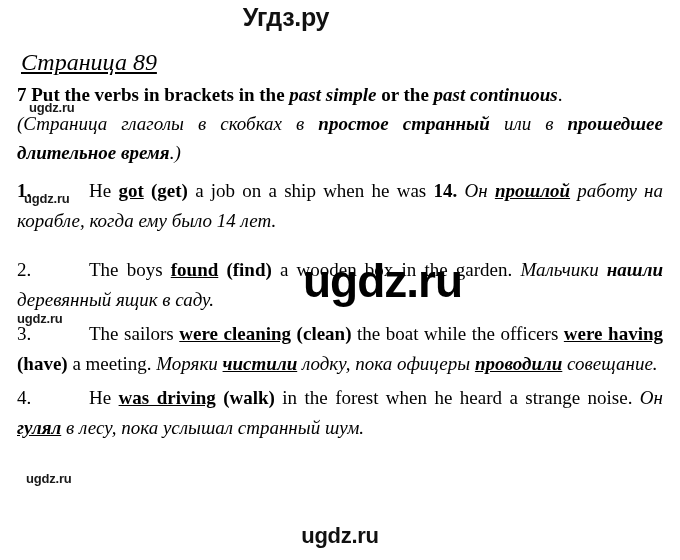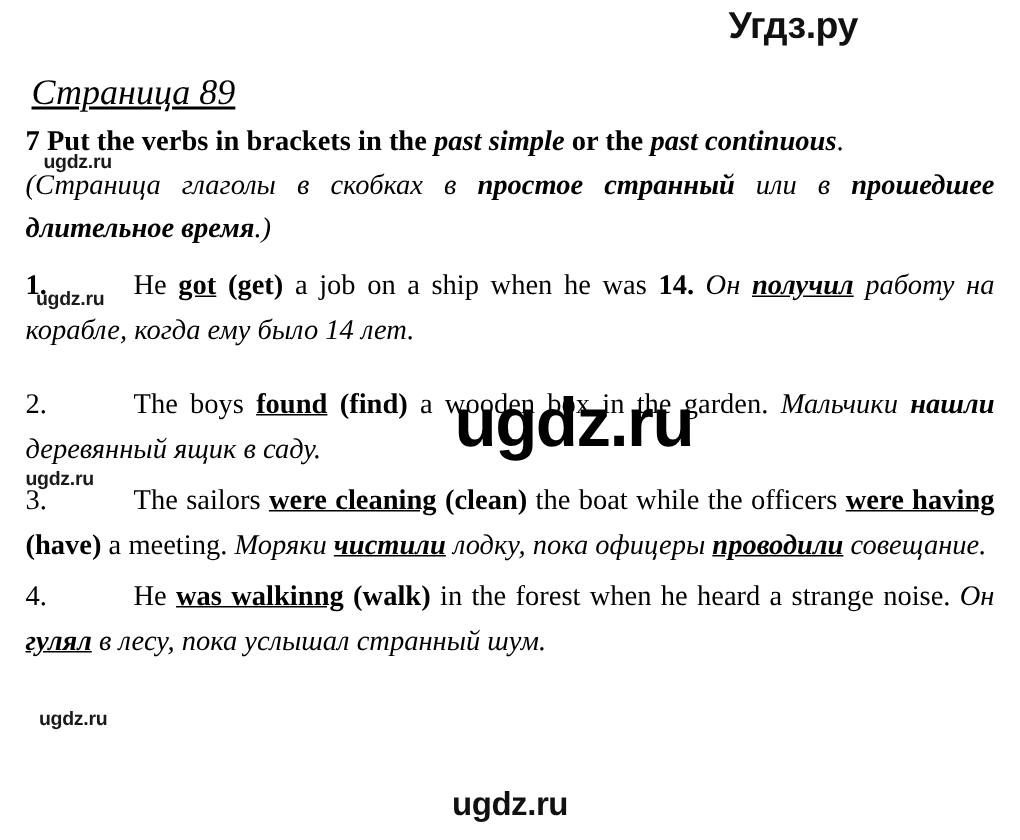--- a/index.html
+++ b/index.html
@@ -15,21 +15,21 @@
     font-family: "Liberation Serif", "DejaVu Serif", serif;
     color: #000000;
   }
 
   
   .site-logo {
     position: absolute;
     top: 2px;
     left: 0;
     width: 572px;
-    text-align: right;
+    text-align: center;
     font-family: "Liberation Sans", "DejaVu Sans", sans-serif;
     font-weight: bold;
     font-size: 25px;
     letter-spacing: -0.3px;
     color: #111111;
     line-height: 30px;
   }
 
   
   .page {
@@ -149,33 +149,33 @@
 
   <p class="task">
     <span class="task-num">7</span><span class="task-num">&nbsp;</span><span class="en-b">Put the verbs in brackets in the </span><span class="en-b" style="font-style:italic">past simple</span><span class="en-b"> or the </span><span class="en-b" style="font-style:italic">past continuous</span><span>.</span>
   </p>
 
   <p class="task">
     <span class="ru">(Страница глаголы в скобках в </span><span class="ru-b">простое странный</span><span class="ru"> или в </span><span class="ru-b">прошедшее длительное время</span><span class="ru">.)</span>
   </p>
 
   <p class="exercise" id="ex-1">
-    <span class="num num-b">1.</span><span class="rich"><span>He </span><span class="en-bu">got</span><span class="en-b"> (get)</span><span> a job on a ship when he was </span><span class="en-b">14.</span><span class="ru"> Он </span><span class="ru-bu">получил</span><span class="ru"> работу на корабле, когда ему было 14 лет.</span></span>
+    <span class="num num-b">1.</span><span class="rich"><span>He </span><span class="en-bu">got</span><span class="en-b"> (get)</span><span> a job on a ship when he was </span><span class="en-b">14.</span><span class="ru"> Он </span><span class="ru-bu">прошлой</span><span class="ru"> работу на корабле, когда ему было 14 лет.</span></span>
   </p>
 
   <p class="exercise" id="ex-2">
     <span class="num">2.</span><span class="rich"><span>The boys </span><span class="en-bu">found</span><span class="en-b"> (find)</span><span> a wooden box in the garden.</span><span class="ru">  Мальчики </span><span class="ru-b">нашли</span><span class="ru"> деревянный ящик в саду.</span></span>
   </p>
 
   <p class="exercise" id="ex-3">
     <span class="num">3.</span><span class="rich"><span>The sailors </span><span class="en-bu">were cleaning</span><span class="en-b"> (clean)</span><span> the boat while the officers </span><span class="en-bu">were having</span><span class="en-b"> (have)</span><span> a meeting.</span><span class="ru"> Моряки </span><span class="ru-bu">чистили</span><span class="ru"> лодку, пока офицеры </span><span class="ru-bu">проводили</span><span class="ru"> совещание.</span></span>
   </p>
 
   <p class="exercise" id="ex-4">
-    <span class="num">4.</span><span class="rich"><span>He </span><span class="en-bu">was walkinng</span><span class="en-b"> (walk)</span><span> in the forest when he heard a strange noise.</span><span class="ru"> Он </span><span class="ru-bu">гулял</span><span class="ru"> в лесу, пока услышал странный шум.</span></span>
+    <span class="num">4.</span><span class="rich"><span>He </span><span class="en-bu">was driving</span><span class="en-b"> (walk)</span><span> in the forest when he heard a strange noise.</span><span class="ru"> Он </span><span class="ru-bu">гулял</span><span class="ru"> в лесу, пока услышал странный шум.</span></span>
   </p>
 
 
 </div>
 
 <div class="wm-small" style="left:29px; top:101px;">ugdz.ru</div>
 <div class="wm-small" style="left:24px; top:192px;">ugdz.ru</div>
 <div class="wm-big" style="left:303px; top:258px;">ugdz.ru</div>
 <div class="wm-small" style="left:17px; top:312px;">ugdz.ru</div>
 <div class="wm-small" style="left:26px; top:472px;">ugdz.ru</div>

